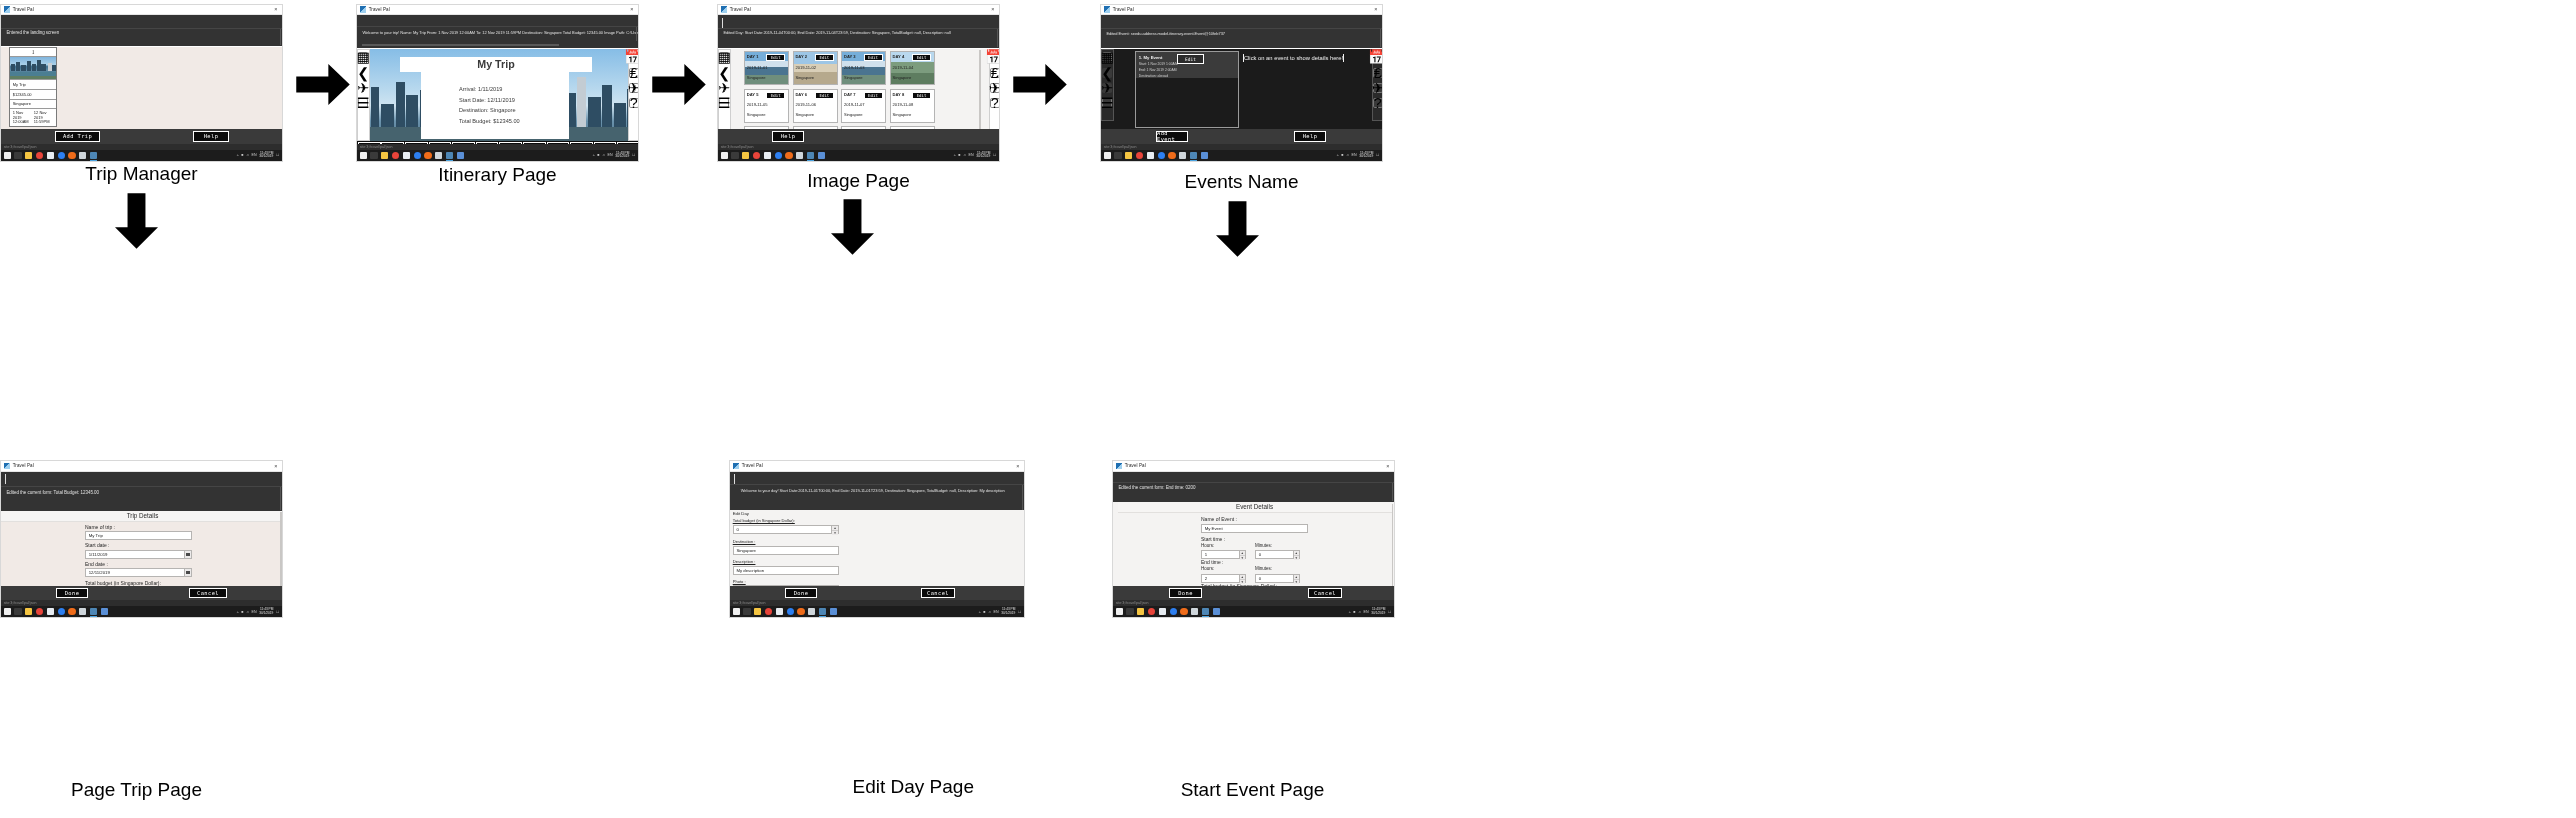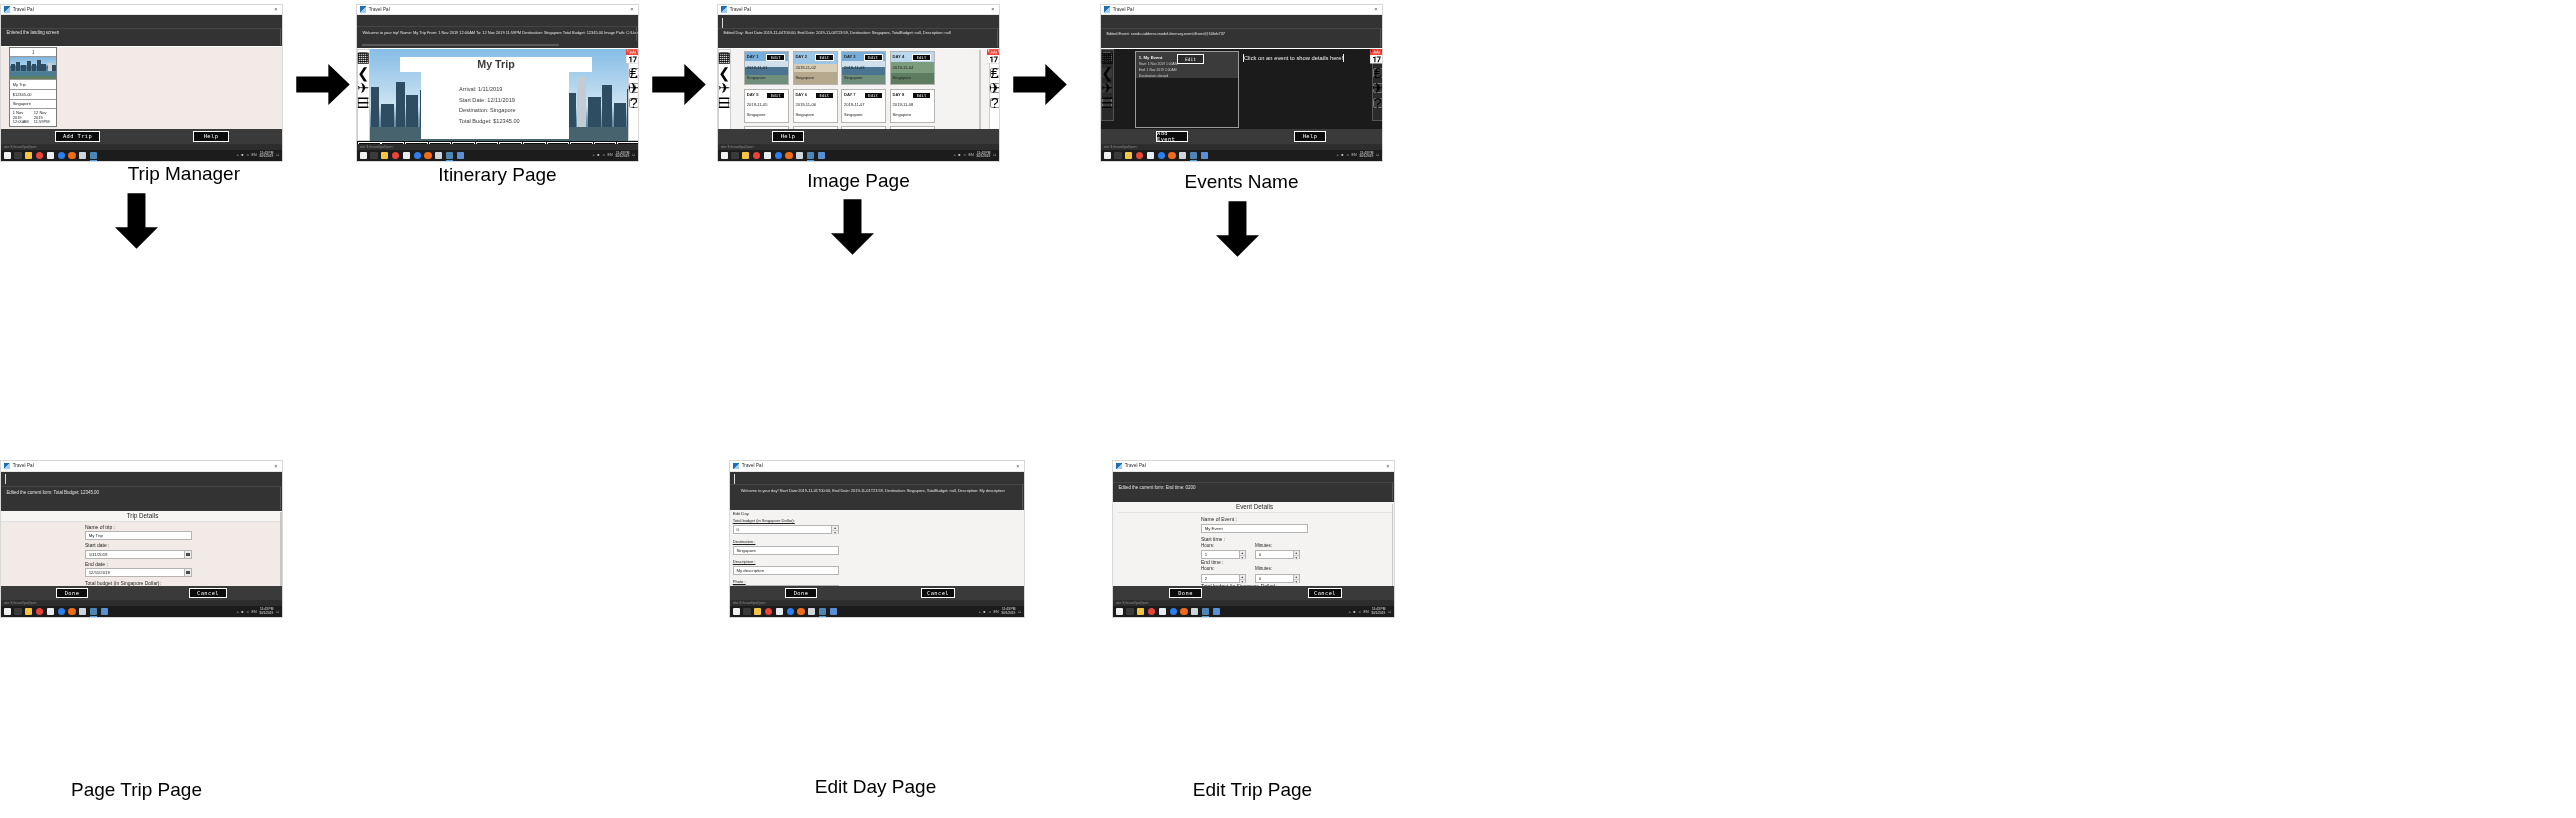--- a/index.html
+++ b/index.html
@@ -661,21 +661,21 @@
         <span class="glyph">♫</span>
         <span class="glyph">EN</span>
         <span class="clock">
           <span>11:43 PM</span><br><span>30/1/2019</span>
         </span>
         <span class="glyph">☐</span>
       </div>
     </div>
   </div>
 
-  <div class="caption" style="left:43px;  top:163px; width:197px;text-align:right;">Trip Manager</div>
+  <div class="caption" style="left:43px;  top:163px; width:197px;">Trip Manager</div>
   <div class="caption" style="left:399px; top:164px; width:197px;">Itinerary Page</div>
   <div class="caption" style="left:760px; top:170px; width:197px;">Image Page</div>
   <div class="caption" style="left:1143px;top:171px; width:197px;">Events Name</div>
 
   <svg class="arrow-d" style="left:115px; top:193px;" width="43" height="56" viewBox="0 0 48 62">
     <polygon points="14,0 34,0 34,38 48,38 24,62 0,38 14,38" fill="#000"></polygon>
   </svg>
   <svg class="arrow-d" style="left:831px; top:199px;" width="43" height="56" viewBox="0 0 48 62">
     <polygon points="14,0 34,0 34,38 48,38 24,62 0,38 14,38" fill="#000"></polygon>
   </svg>
@@ -918,17 +918,17 @@
         <span class="glyph">EN</span>
         <span class="clock">
           <span>11:43 PM</span><br><span>30/1/2019</span>
         </span>
         <span class="glyph">☐</span>
       </div>
     </div>
   </div>
 
   <div class="caption" style="left:38px;  top:779px; width:197px;">Page Trip Page</div>
-  <div class="caption" style="left:777px; top:776px; width:197px;">Edit Day Page</div>
-  <div class="caption" style="left:1154px;top:779px; width:197px;">Edit Trip Page</div>
+  <div class="caption" style="left:777px; top:776px; width:197px;text-align:right;">Edit Day Page</div>
+  <div class="caption" style="left:1154px;top:779px; width:197px;">Start Event Page</div>
 
 </div>
 
 
 </body></html>

